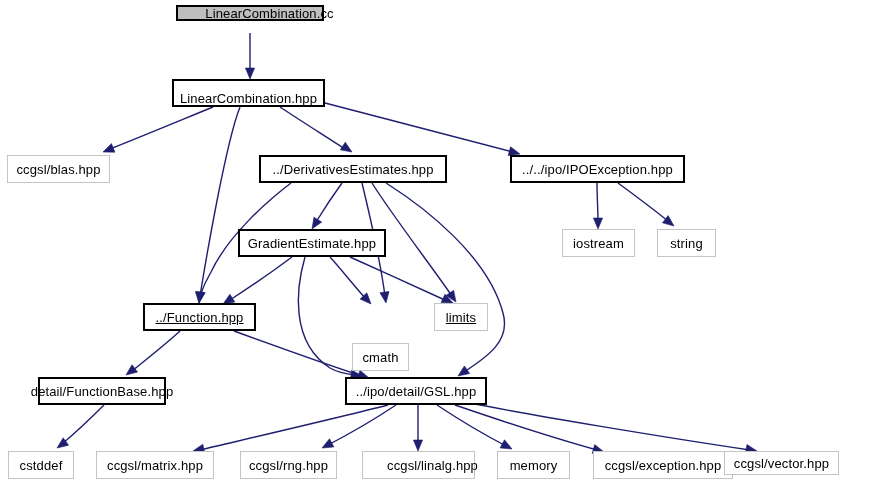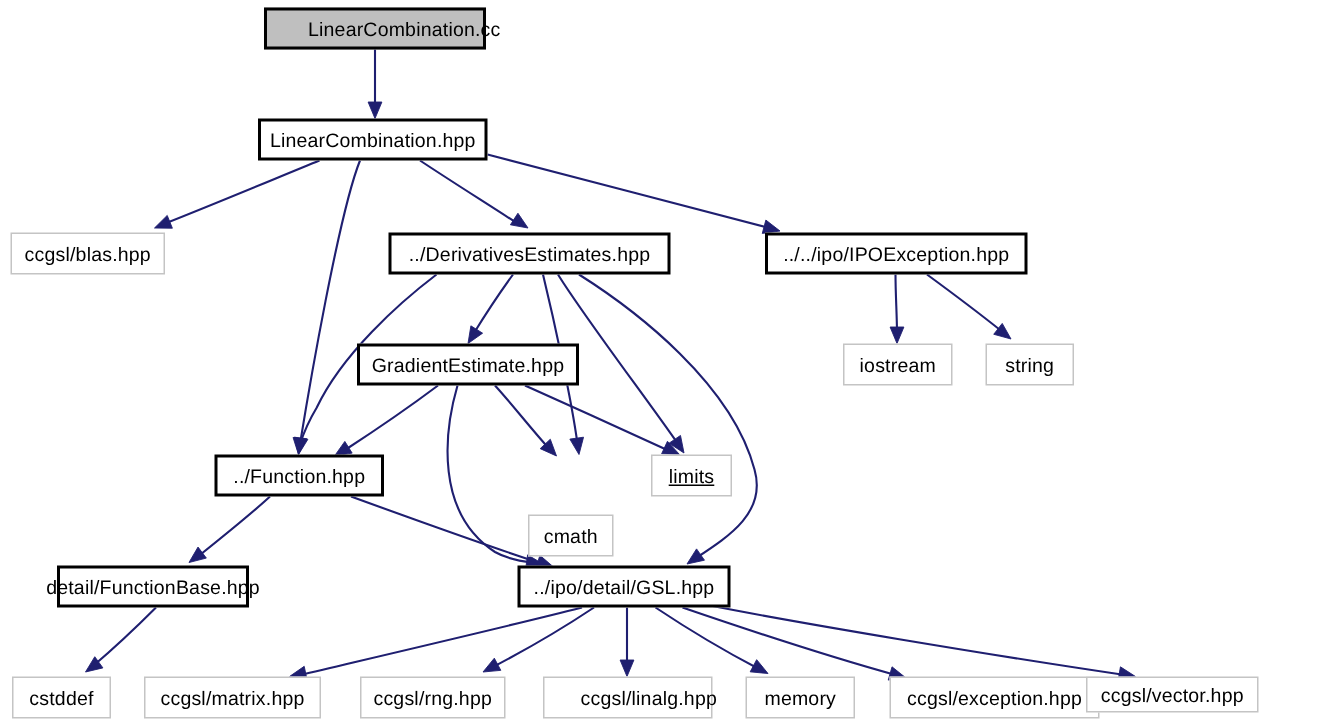--- a/index.html
+++ b/index.html
@@ -107,45 +107,45 @@
         <polygon points="418,451 413.4,440 422.6,440" class="arrow-head"></polygon>
         <path d="M437,405 C455,417 483,434 506,446" class="edge-path"></path>
         <polygon points="512,449 500.1280072897367,447.8973717365063 504.4471456673669,439.77425388220416" class="arrow-head"></polygon>
         <path d="M455,405 C490,417 550,437 597,450" class="edge-path"></path>
         <polygon points="604,452 592.1581895079203,453.3897928873293 594.6940531814366,444.5461852846967" class="arrow-head"></polygon>
         <path d="M470,403 C530,415 662,437 750,450" class="edge-path"></path>
         <polygon points="757,451 745.3683330995979,453.61998570951994 746.9658963341336,444.5597543818076" class="arrow-head"></polygon>
       </g>
   </svg>
   <div id="nodes-layer">
-      <div class="node-box root" style="left: 176px; top: 5px; width: 148px; height: 28px; padding-left: 39px;">
+      <div class="node-box root" style="left: 176px; top: 5px; width: 148px; height: 16px; padding-left: 39px;">
         <span>LinearCombination.cc</span>
       </div>
-      <div class="node-box internal" style="left: 172px; top: 79px; width: 153px; height: 28px;">
+      <div class="node-box internal" style="left: 172px; top: 79px; width: 153px; height: 28px; align-items: flex-end;">
         <span>LinearCombination.hpp</span>
       </div>
       <div class="node-box external" style="left: 7px; top: 155px; width: 103px; height: 28px;">
         <span>ccgsl/blas.hpp</span>
       </div>
       <div class="node-box internal" style="left: 259px; top: 155px; width: 188px; height: 28px;">
         <span>../DerivativesEstimates.hpp</span>
       </div>
       <div class="node-box internal" style="left: 510px; top: 155px; width: 175px; height: 28px;">
         <span>../../ipo/IPOException.hpp</span>
       </div>
       <div class="node-box external" style="left: 562px; top: 229px; width: 73px; height: 28px;">
         <span>iostream</span>
       </div>
       <div class="node-box external" style="left: 657px; top: 229px; width: 59px; height: 28px;">
         <span>string</span>
       </div>
       <div class="node-box internal" style="left: 238px; top: 229px; width: 148px; height: 28px;">
         <span>GradientEstimate.hpp</span>
       </div>
-      <div class="node-box internal" style="left: 143px; top: 303px; width: 113px; height: 28px;">
+      <div class="node-box internal" style="left: 143px; top: 303px; width: 113px; height: 28px; text-decoration: underline;">
         <span>../Function.hpp</span>
       </div>
       <div class="node-box external" style="left: 352px; top: 303px; width: 57px; height: 28px; margin-top: 40px;">
         <span>cmath</span>
       </div>
       <div class="node-box external" style="left: 434px; top: 303px; width: 54px; height: 28px; text-decoration: underline;">
         <span>limits</span>
       </div>
       <div class="node-box internal" style="left: 38px; top: 377px; width: 128px; height: 28px;">
         <span>detail/FunctionBase.hpp</span>

